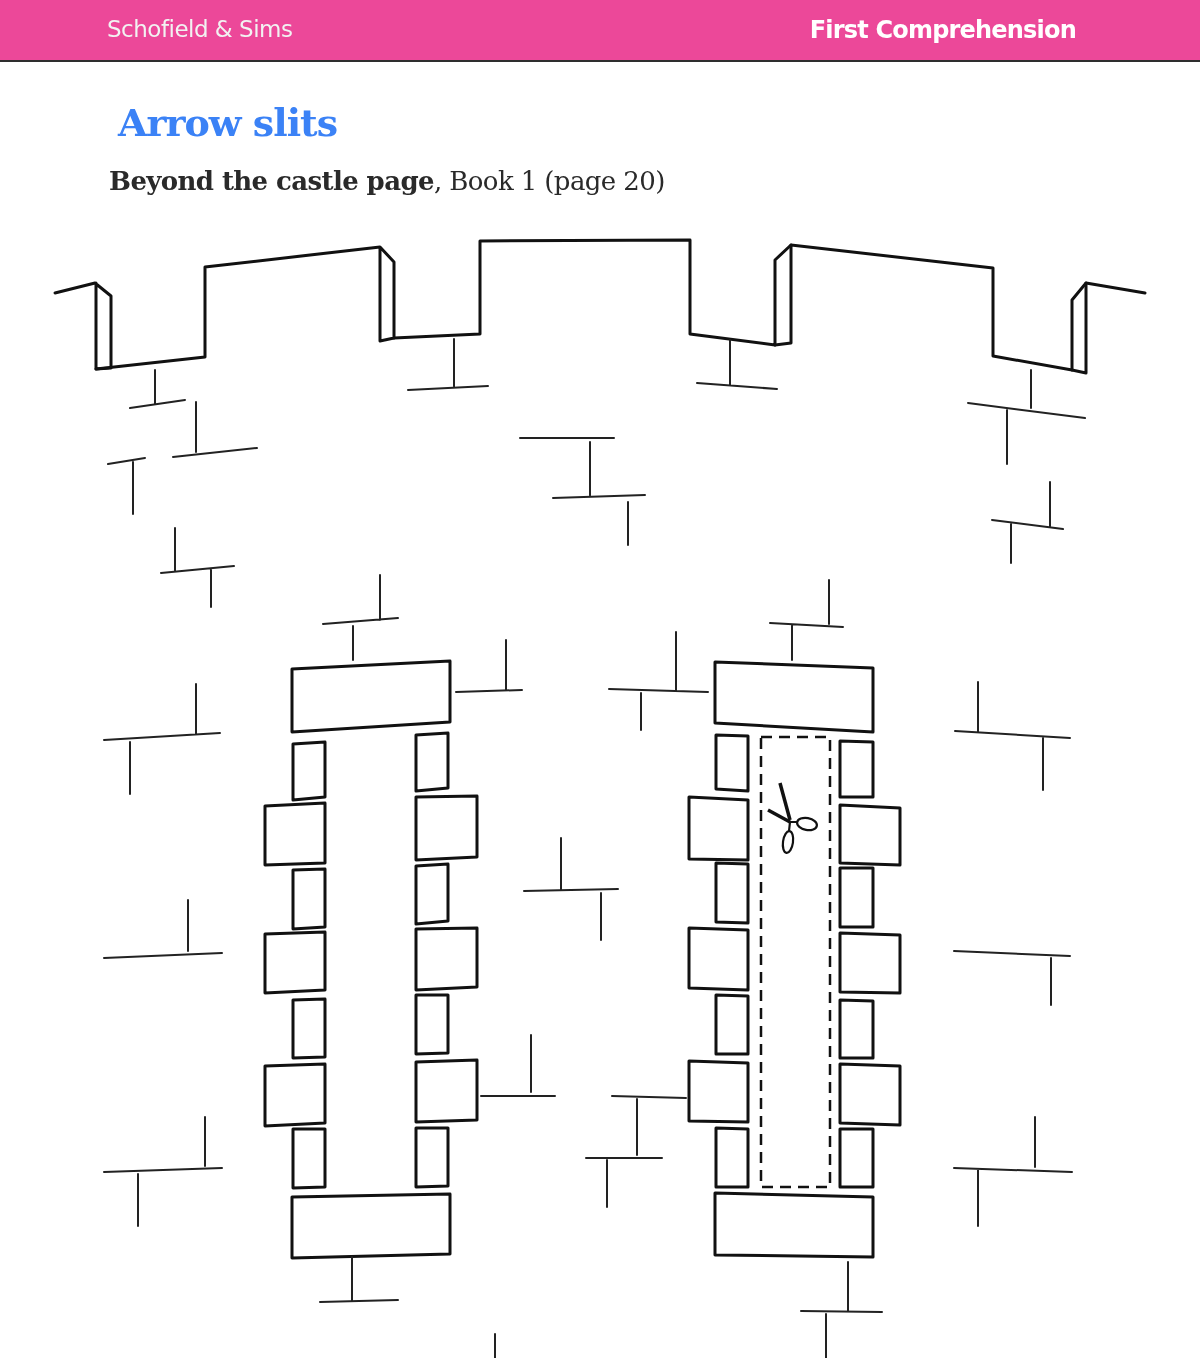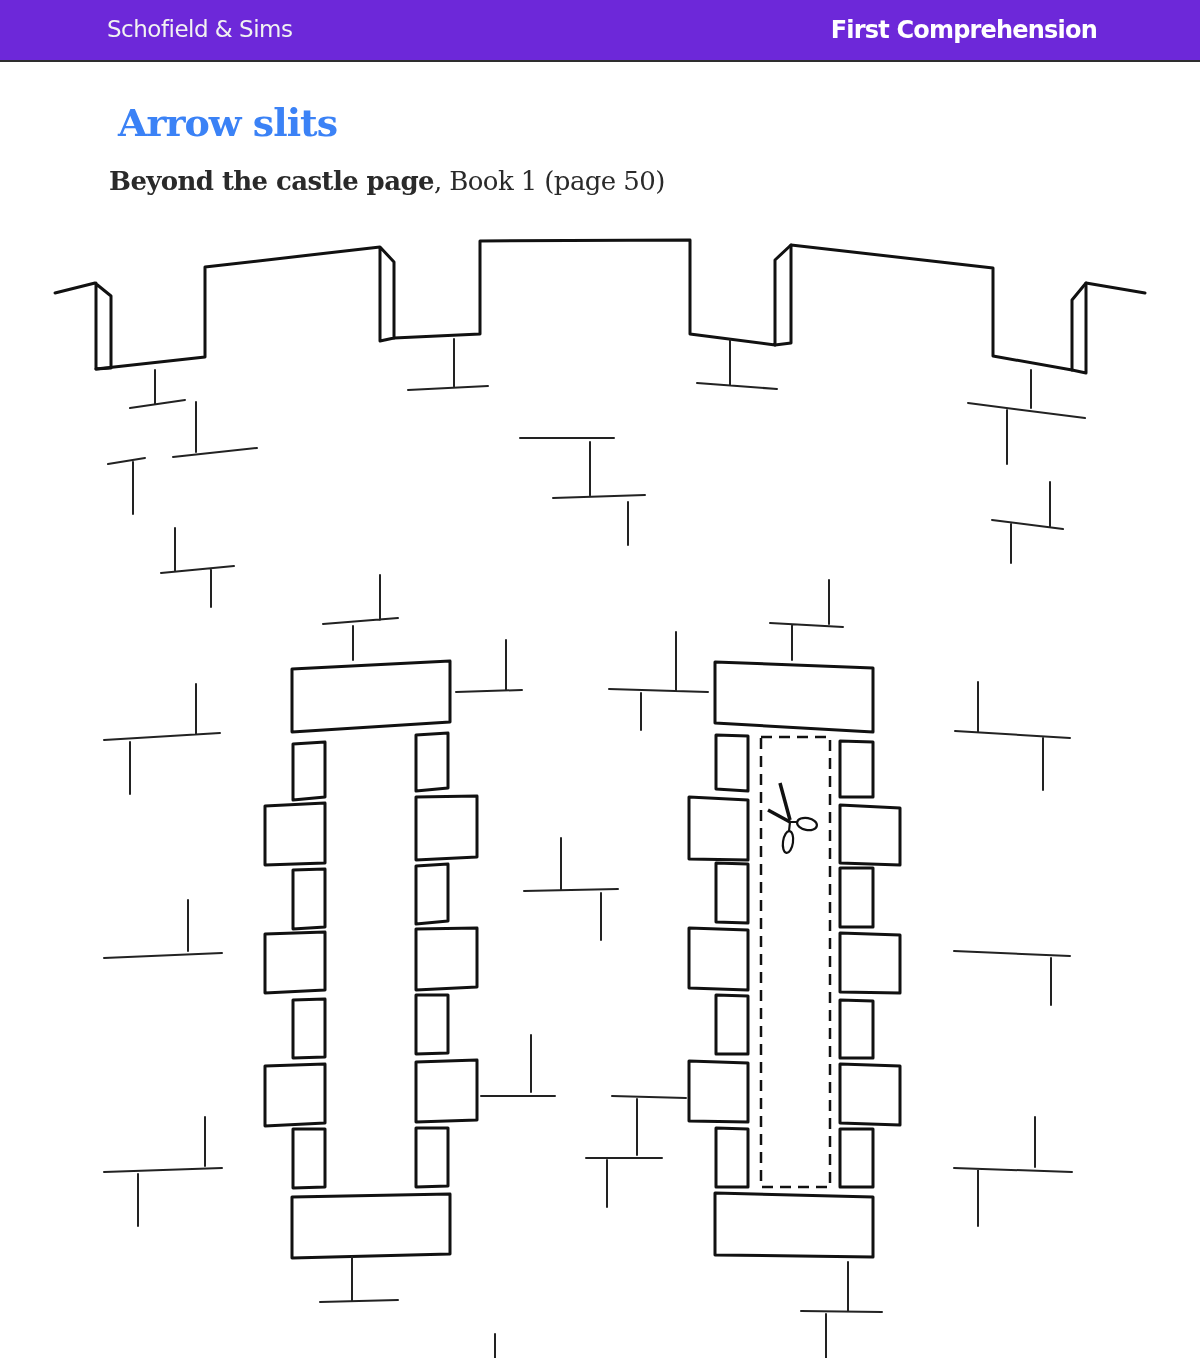--- a/index.html
+++ b/index.html
@@ -1,35 +1,35 @@
 <!DOCTYPE html>
 <html><head>
   <meta charset="utf-8">
   <style>
     html, body { margin: 0; padding: 0; background: #ffffff; }
     body { width: 1200px; height: 1358px; position: relative; overflow: hidden; font-family: "DejaVu Serif", serif; }
-    .topbar { position: absolute; left: 0; top: 0; width: 1200px; height: 62px; background: #6d28d9; border-bottom: 2px solid #2e2e2e; box-sizing: border-box; }
+    .topbar { position: absolute; left: 0; top: 0; width: 1200px; height: 62px; background: #ec4899; border-bottom: 2px solid #2e2e2e; box-sizing: border-box; }
     .publisher { position: absolute; left: 107px; top: 16px; color: #f2f2f2; font-family: "DejaVu Sans", sans-serif; font-size: 23px; letter-spacing: -0.5px; }
-    .series { position: absolute; right: 103px; top: 16px; color: #ffffff; font-family: "DejaVu Sans", sans-serif; font-weight: bold; font-size: 24px; letter-spacing: -0.8px; margin-left: 40px; }
+    .series { position: absolute; right: 124px; top: 16px; color: #ffffff; font-family: "DejaVu Sans", sans-serif; font-weight: bold; font-size: 24px; letter-spacing: -0.8px; margin-left: 40px; }
     .title { position: absolute; left: 110px; top: 92px; margin: 8px; font-size: 38px; font-weight: bold; color: #3b82f6; letter-spacing: -1px; }
     .subtitle { position: absolute; left: 109px; top: 166px; margin: 0; font-size: 26px; color: #2a2a2a; letter-spacing: -0.6px; }
     .subtitle b { font-weight: bold; }
     .drawing { position: absolute; left: 0; top: 220px; width: 1200px; height: 1138px; }
     .drawing svg { width: 1200px; height: 1138px; display: block; }
   </style>
 </head>
 <body>
 
 <div class="topbar">
   <span class="publisher">Schofield &amp; Sims</span>
   <span class="series">First Comprehension</span>
 </div>
 
 <h1 class="title">Arrow slits</h1>
-<p class="subtitle"><b>Beyond the castle page</b><span>, Book 1 (page 50)</span></p>
+<p class="subtitle"><b>Beyond the castle page</b><span>, Book 1 (page 20)</span></p>
 
 <div class="drawing">
   <svg viewBox="0 220 1200 1138" xmlns="http://www.w3.org/2000/svg">
     <g fill="none" stroke="#111" stroke-width="3" stroke-linejoin="round" stroke-linecap="round">
 
       <path d="M55 293 L95 283 L111 296 L111 368 L96 369 L96 283"></path>
       <path d="M96 369 L205 357 L205 267 L380 247 L394 262 L394 338 L380 341 L380 247"></path>
       <path d="M394 338 L480 334 L480 241 L690 240 L690 334 L775 345 L775 260 L791 245 L993 268 L993 356 L1072 370 L1072 300 L1086 283 L1145 293"></path>
       <path d="M791 245 L791 343 L775 345"></path>
       <path d="M1086 283 L1086 373 L1072 370"></path>

